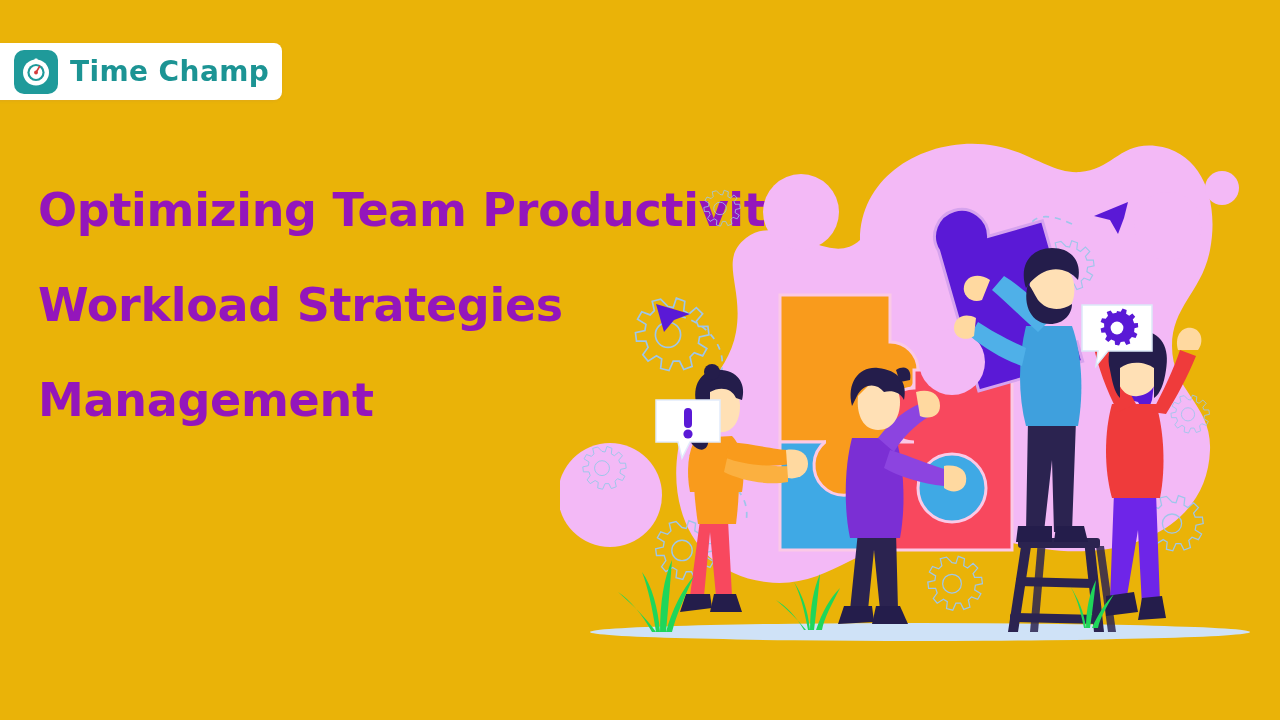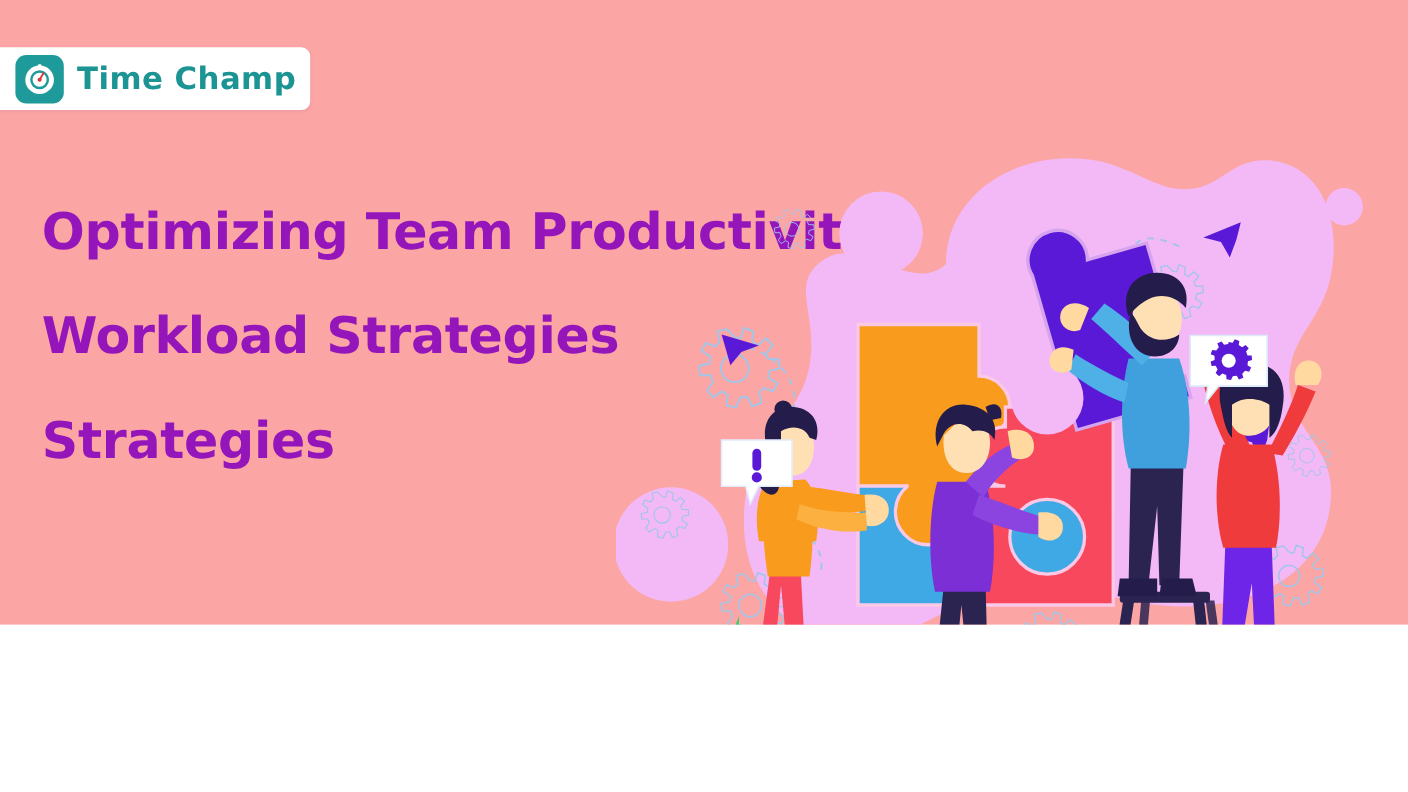--- a/index.html
+++ b/index.html
@@ -4,23 +4,23 @@
 <title>Time Champ Blog Banner</title>
 <style>
   html, body {
     margin: 0;
     padding: 0;
     background: #ffffff;
   }
   #banner {
     position: relative;
     width: 1280px;
-    height: 568px;
+    height: 720px;
     overflow: hidden;
-    background: #fca5a5;
+    background: #eab308;
     font-family: "Liberation Sans", sans-serif;
   }
 
   
   #logo-card {
     position: absolute;
     left: -14px;
     top: 43px;
     width: 296px;
     height: 57px;
@@ -92,21 +92,21 @@
         <circle cx="22" cy="22.5" r="1.9" fill="#d63b3b"></circle>
         <rect x="20.4" y="8.4" width="3.3" height="2.6" rx="1.1" fill="#ffffff"></rect>
       </svg>
     </div>
     <div id="logo-text">Time Champ</div>
   </div>
 
   <h1 id="headline">
     <span class="hl-line">Optimizing Team Productivity:</span>
     <span class="hl-line">Workload Strategies</span>
-    <span class="hl-line">Strategies</span>
+    <span class="hl-line">Management</span>
   </h1>
 
   <div id="illustration">
     <svg viewBox="0 0 720 600" xmlns="http://www.w3.org/2000/svg" aria-hidden="true">
 
       <g>
         <path d="M300 120
                  C 300 52, 372 14, 436 26
                  C 470 32, 492 54, 520 52
                  C 552 50, 560 22, 596 26

